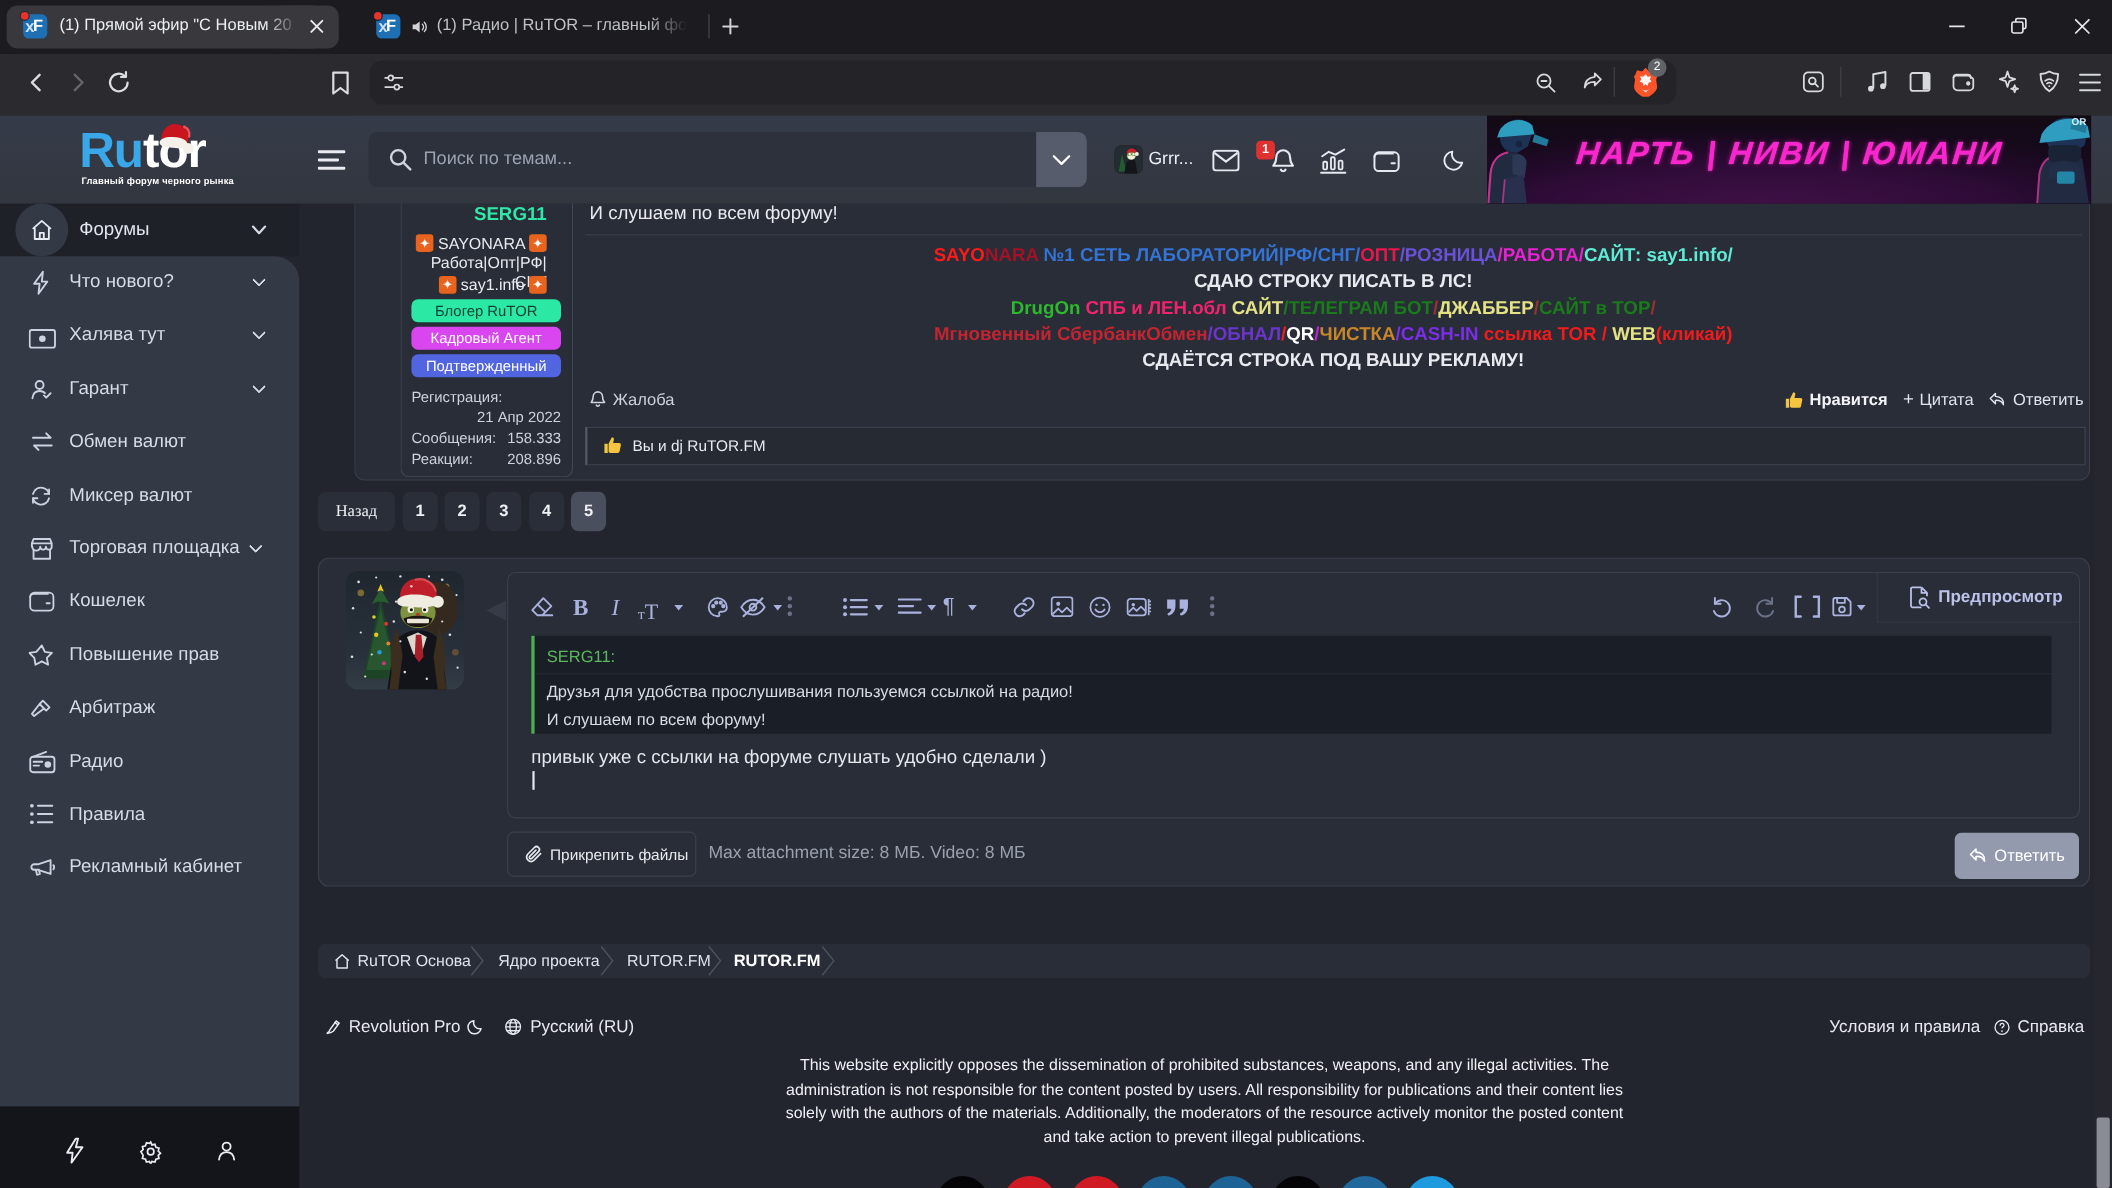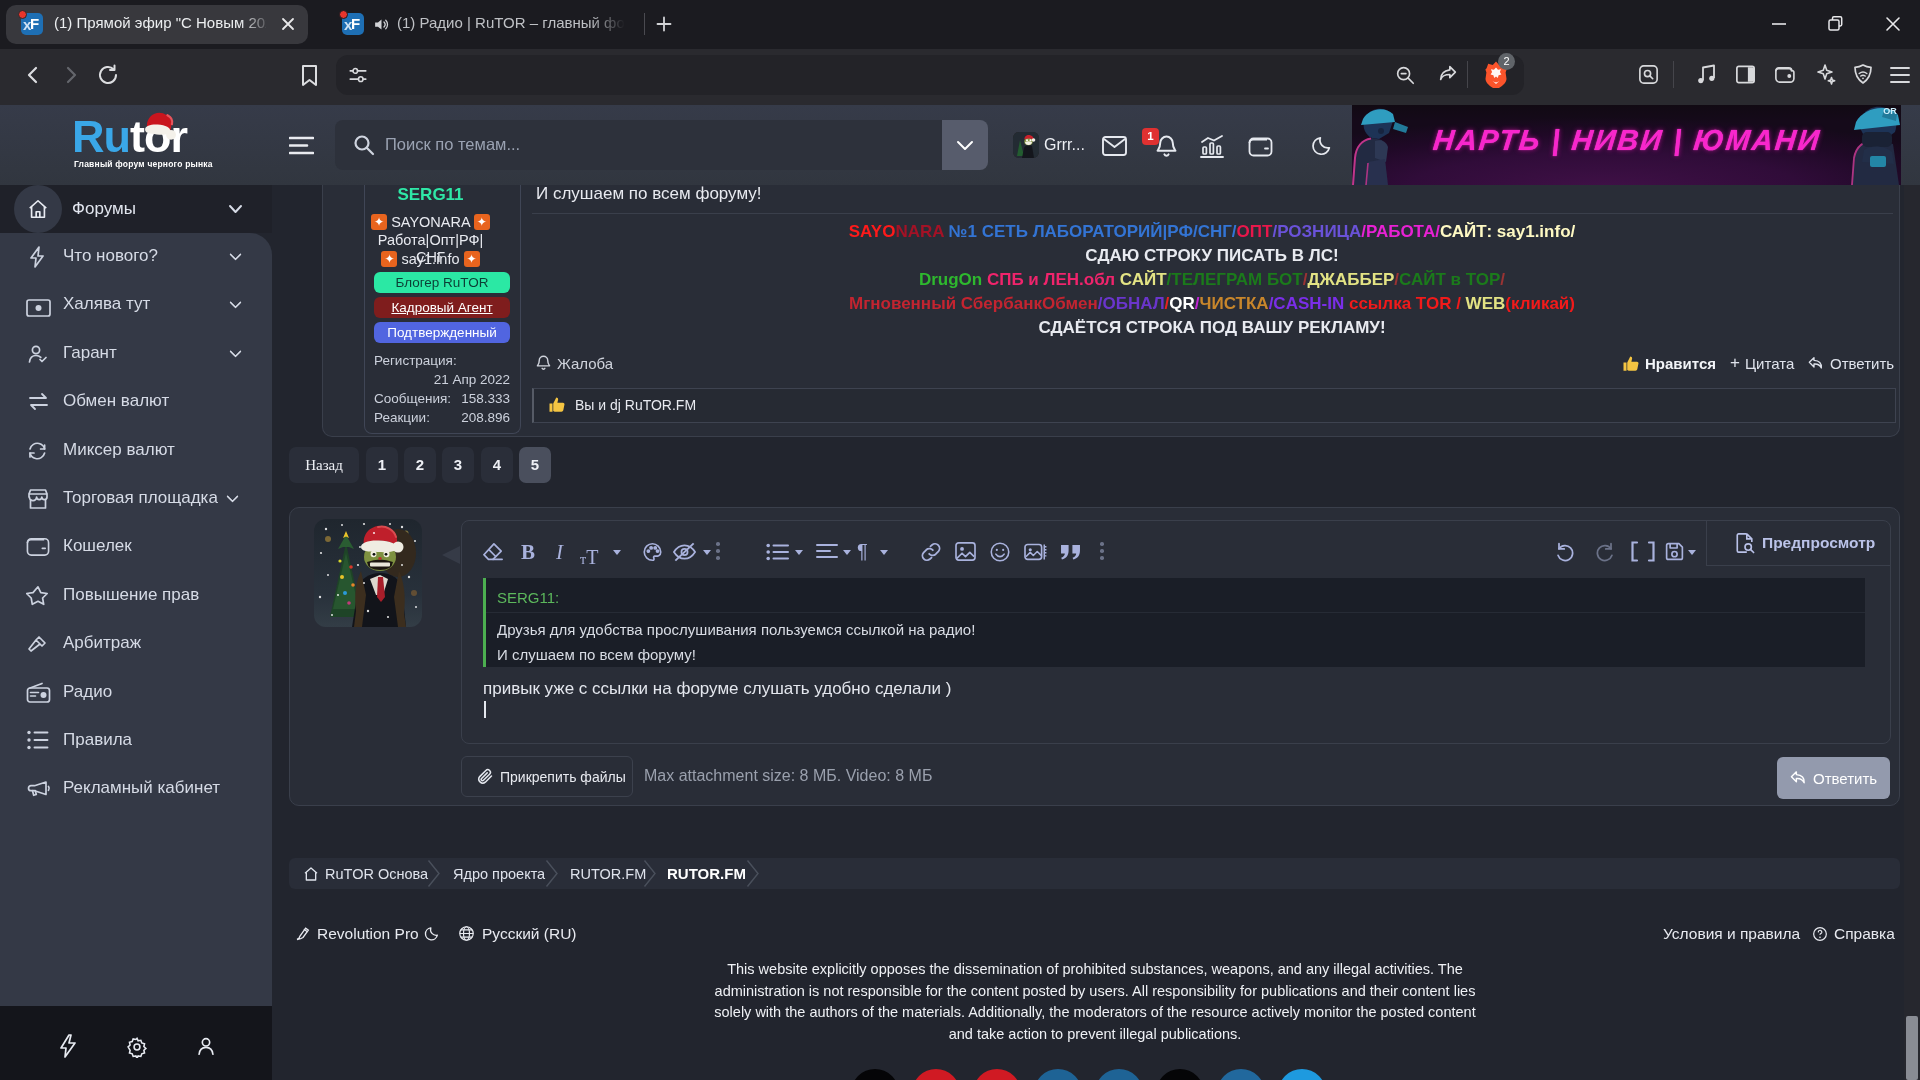--- a/index.html
+++ b/index.html
@@ -31,40 +31,40 @@
 </style>
 </head>
 <body>
 <div id="page">
 
 <div id="content" class="abs" style="left:0;top:0;width:1920px;height:1080px;z-index:10;">
 
   <div class="abs" style="left:322px;top:100px;width:1578px;height:337px;background:#292d37;border:1px solid #3a3f4b;border-top:none;border-radius:0 0 10px 10px;"></div>
 
   <div class="abs" style="left:364px;top:100px;width:157px;height:334px;background:#292d37;border:1px solid #404656;border-top:none;border-radius:0 0 8px 8px;"></div>
-  <div class="abs" style="left:364px;top:186px;width:133px;text-align:center;">
+  <div class="abs" style="left:364px;top:186px;width:133px;text-align:right;">
     <div style="font-size:17px;font-weight:bold;color:#2fe8a7;height:20px;line-height:18px;">SERG11</div>
     <div style="font-size:14.5px;color:#e8eaf0;height:20px;line-height:20px;margin-top:6px;"><span class="star8"></span> SAYONARA <span class="star8"></span></div>
     <div style="font-size:14.5px;color:#e8eaf0;height:19px;line-height:17px;">Работа|Опт|РФ|СНГ</div>
     <div style="font-size:14.5px;color:#e8eaf0;height:19px;line-height:17px;"><span class="star8"></span> say1.info <span class="star8"></span></div>
   </div>
   <div class="abs" style="left:374px;top:272px;width:136px;height:21px;background:#2be8a4;border-radius:6px;color:#0c3f35;font-size:13.5px;text-align:center;line-height:21px;">Блогер RuTOR</div>
-  <div class="abs" style="left:374px;top:297px;width:136px;height:21px;background:#7f1d1d;border-radius:6px;color:#fff;font-size:13.5px;text-align:center;line-height:21px;text-decoration:underline;">Кадровый Агент</div>
+  <div class="abs" style="left:374px;top:297px;width:136px;height:21px;background:#d946ef;border-radius:6px;color:#fff;font-size:13.5px;text-align:center;line-height:21px;">Кадровый Агент</div>
   <div class="abs" style="left:374px;top:322px;width:136px;height:21px;background:#5165e0;border-radius:6px;color:#fff;font-size:13.5px;text-align:center;line-height:21px;">Подтвержденный</div>
   <div class="abs" style="left:374px;top:351px;width:136px;font-size:13.5px;color:#ccd1dc;">
     <div style="height:19px;line-height:19px;">Регистрация:</div>
     <div style="height:19px;line-height:19px;text-align:right;">21 Апр 2022</div>
     <div style="height:19px;line-height:19px;">Сообщения:<span style="float:right;">158.333</span></div>
     <div style="height:19px;line-height:19px;">Реакции:<span style="float:right;">208.896</span></div>
   </div>
 
   <div class="abs" style="left:536px;top:184px;color:#e8eaf0;font-size:17px;">И слушаем по всем форуму!</div>
   <div class="abs" style="left:532px;top:213px;width:1361px;height:1px;background:#3a3f4b;"></div>
   <div class="abs" style="left:531px;top:220px;width:1362px;text-align:center;font-weight:bold;font-size:17px;line-height:24px;color:#e8eaf0;">
-    <div><span style="color:#ff1a1a;">SAYO</span><span style="color:#a31226;">NARA</span> <span style="color:#3374d4;">№1 СЕТЬ ЛАБОРАТОРИЙ|РФ/СНГ/</span><span style="color:#e8174b;">ОПТ</span><span style="color:#6a52d8;">/РОЗНИЦА</span><span style="color:#e821d4;">/РАБОТА/</span><span style="color:#fef9c3;text-align:center;">САЙТ: say1.info/</span></div>
+    <div><span style="color:#ff1a1a;">SAYO</span><span style="color:#a31226;">NARA</span> <span style="color:#3374d4;">№1 СЕТЬ ЛАБОРАТОРИЙ|РФ/СНГ/</span><span style="color:#e8174b;">ОПТ</span><span style="color:#6a52d8;">/РОЗНИЦА</span><span style="color:#e821d4;">/РАБОТА/</span><span style="color:#5eead4;text-align:center;">САЙТ: say1.info/</span></div>
     <div>СДАЮ СТРОКУ ПИСАТЬ В ЛС!</div>
     <div><span style="color:#2eb82e;">DrugOn</span> <span style="color:#f0246c;">СПБ и ЛЕН.обл</span> <span style="color:#e3e384;">САЙТ</span><span style="color:#1b7a1b;">/ТЕЛЕГРАМ БОТ</span><span style="color:#993333;">/</span><span style="color:#e3e384;">ДЖАББЕР</span><span style="color:#993333;">/</span><span style="color:#1b7a1b;">САЙТ в TOP</span><span style="color:#993333;">/</span></div>
     <div><span style="color:#c32430;">Мгновенный СбербанкОбмен</span><span style="color:#6a35cc;">/ОБНАЛ</span><span style="color:#e82222;">/</span><span style="color:#fff;">QR</span><span style="color:#c026d3;">/</span><span style="color:#c8862b;">ЧИСТКА</span><span style="color:#7a2ee8;">/CASH-IN</span> <span style="color:#f21a1a;">ссылка TOR / </span><span style="color:#e3e384;">WEB</span><span style="color:#f21a1a;">(кликай)</span></div>
     <div>СДАЁТСЯ СТРОКА ПОД ВАШУ РЕКЛАМУ!</div>
   </div>
 
   <svg class="abs" style="left:535px;top:354px;" width="17" height="18" viewBox="0 0 24 24" fill="none" stroke="#cfd3dc" stroke-width="2" stroke-linecap="round" stroke-linejoin="round">
         <path d="M18 8.5a6 6 0 10-12 0c0 5-2 6.5-2.6 7.5h17.2C20 15 18 13.5 18 8.5z"></path>
         <path d="M10 19.5a2.2 2.2 0 004 0"></path>
       </svg>

